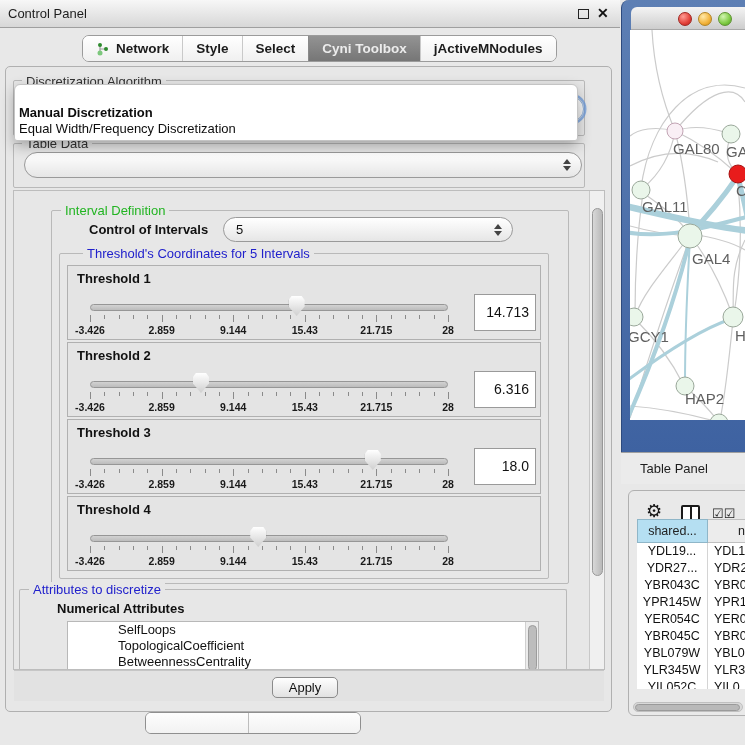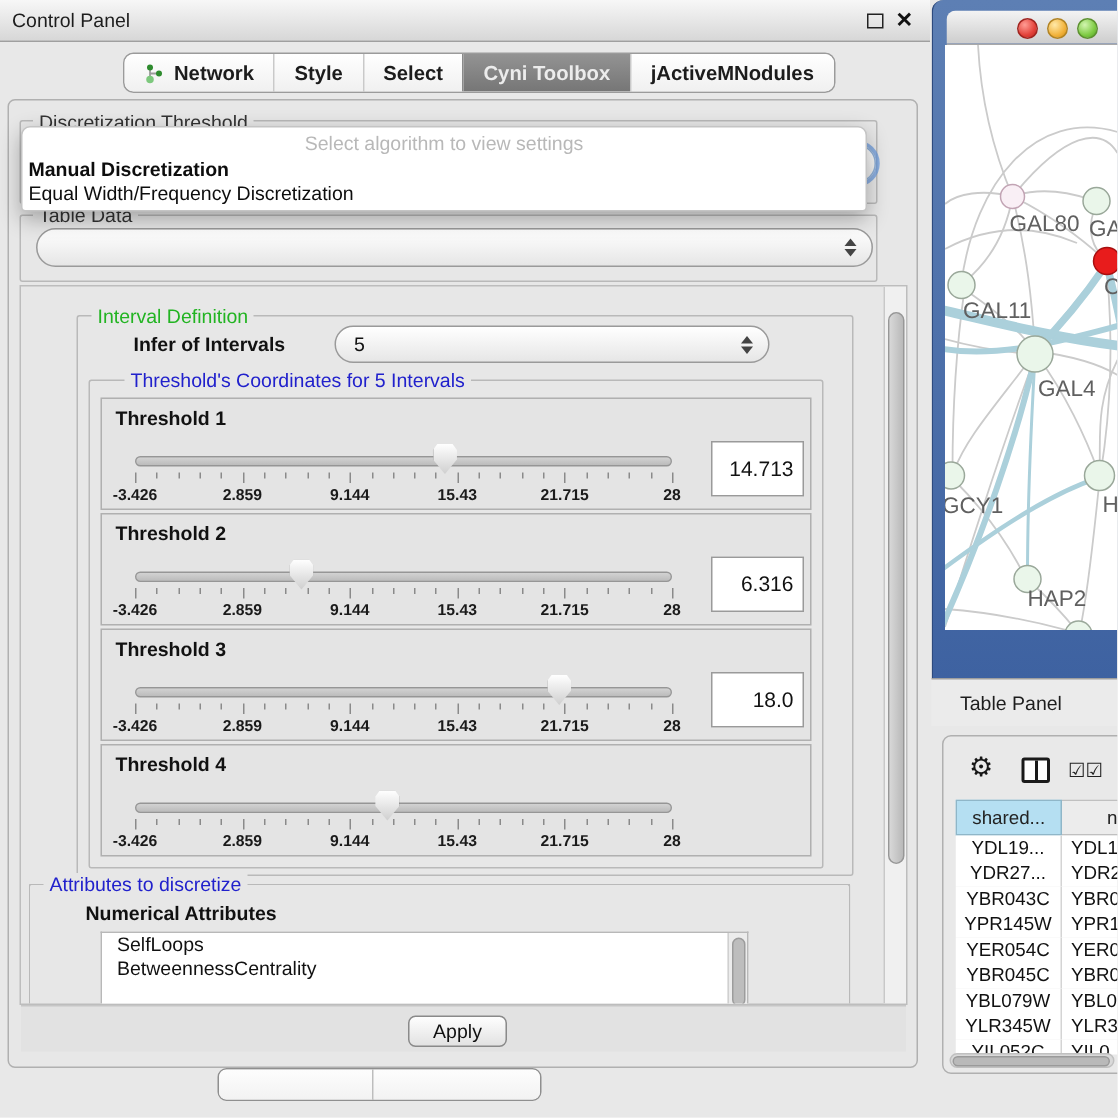--- a/index.html
+++ b/index.html
@@ -67,22 +67,22 @@
   .ticks { position:absolute; left:22px; top:49px; width:358px; height:8px; }
   .tick { position:absolute; top:0; width:1px; background:#8a8a8a; }
   .tick.minor { height:4px; }
   .tick.major { height:7px; }
   .scale { position:absolute; left:22px; top:58px; width:358px; height:12px; }
   .scale span { position:absolute; transform:translateX(-50%); font-size:10.5px; font-weight:bold; color:#1a1a1a; white-space:nowrap; }
   .thr-value { position:absolute; left:406px; top:28px; width:62px; height:37px; background:#ffffff;
     border:1px solid #9a9a9a; font-size:14px; color:#111; text-align:right; padding-right:6px; line-height:35px; }
 
   
-  #attr-list { position:absolute; left:53px; top:430px; width:432px; height:52px; background:#ffffff;
-    border:1px solid #b8b8b8; border-bottom:0; overflow:hidden; }
+  #attr-list { position:absolute; left:53px; top:430px; width:472px; height:52px; background:#ffffff;
+    border:1px solid #b8b8b8; border-bottom:0; overflow:hidden;padding-left:40px; }
   .attr-item { font-size:13px; color:#111; padding-left:10px; line-height:16px; }
   #attr-scrollbar { position:absolute; right:0; top:0; width:13px; height:100%; background:#ececec; border-left:1px solid #d0d0d0; }
   #attr-thumb { position:absolute; left:1.5px; top:3px; width:9px; height:46px; border-radius:5px; background:#bdbdbd; border:1px solid #9c9c9c; }
 
   
   #apply-bar { position:absolute; left:14px; top:670px; width:590px; height:31px; background:#e2e2e2; border-top:1px solid #c6c6c6; }
   #apply-btn { position:absolute; left:258px; top:6px; width:66px; height:21px;
     background:linear-gradient(#fefefe,#e2e2e2); border:1px solid #8a8a8a; border-radius:5px;
     font-size:13px; color:#111; text-align:center; line-height:19px; }
 
@@ -108,21 +108,21 @@
 
   
   #tp-bar { position:absolute; left:621px; top:452px; width:124px; height:32px; background:#ebebeb; border-top:1px solid #9f9f9f; }
   #tp-title { position:absolute; left:19px; top:8px; font-size:13px; color:#1d1d1d; }
   #tp-panel { position:absolute; left:628px; top:490px; width:130px; height:226px;
     background:#e9e9e9; border:1px solid #b0b0b0; border-radius:6px; }
   #tp-gear { position:absolute; left:17px; top:11px; font-size:18px; color:#161616; line-height:18px; }
   #tp-split { position:absolute; left:52px; top:14px; width:19px; height:17px; border:2px solid #1a1a1a; background:#ffffff; border-radius:2px; }
   #tp-split div { position:absolute; left:50%; top:0; width:2px; height:100%; background:#1a1a1a; transform:translateX(-50%); }
   #tp-checks { position:absolute; left:83px; top:15px; font-size:13px; color:#222; letter-spacing:0px; }
-  #tp-table { position:absolute; left:8px; top:42px; width:109px; height:170px; overflow:hidden; }
+  #tp-table { position:absolute; left:8px; top:28px; width:109px; height:170px; overflow:hidden; }
   #tp-inner { position:absolute; left:0; top:0; width:171px; }
   .tp-row { display:flex; height:17px; }
   .tp-hrow { display:flex; height:24px; }
   .hcell1 { width:71px; background:#b5dff2; border:1px solid #8fb6c8; font-size:12.5px; color:#222;
     text-align:center; line-height:22px; }
   .hcell2 { width:100px; background:#ececec; border:1px solid #c0c0c0; border-left:0; font-size:12.5px; color:#222;
     padding-left:30px; line-height:22px; }
   .cell1 { width:71px; background:#ffffff; border-right:1px solid #d4d4d4; font-size:12.5px; color:#111;
     text-align:center; line-height:17px; white-space:nowrap; overflow:hidden; }
   .cell2 { width:100px; background:#ffffff; font-size:12.5px; color:#111; padding-left:6px; line-height:17px; white-space:nowrap; }
@@ -160,44 +160,43 @@
 
   <div id="cp-titlebar">
     <span id="cp-title">Control Panel</span>
     <span id="float-btn"></span>
     <span id="close-btn">✕</span>
   </div>
 
   <div id="outer-panel"></div>
 
   <div class="groupbox" style="left:13px; top:80px; width:572px; height:56px;"></div>
-  <span class="grouplabel" style="left:22px; top:74px; color:#333; z-index:1;">Discretization Threshold</span>
+  <span class="grouplabel" style="left:22px; top:74px; color:#333; z-index:1;">Discretization Algorithm</span>
   <div id="algo-combo"></div>
 
   <div id="algo-popup">
-    <div id="popup-hint">Select algorithm to view settings</div>
   <div class="popup-opt" style="top: 20px; font-weight: bold;">Manual Discretization</div>
       <div class="popup-opt" style="top: 36px; font-weight: normal;">Equal Width/Frequency Discretization</div>
     </div>
 
   <div class="groupbox" style="left:13px; top:143px; width:572px; height:45px;"></div>
   <span class="grouplabel" style="left:22px; top:136px; color:#333;">Table Data</span>
   <div class="combo" style="left:24px; top:152px; width:558px; height:26px;">
     <span class="spinner">
         <span class="spin-up"></span>
         <span class="spin-dn"></span>
       </span>
   </div>
 
   <div id="scrollpanel">
 
     <div class="groupbox" style="left:37px; top:19px; width:518px; height:374px; background:#e7e7e7;"></div>
     <span class="grouplabel" style="left:47px; top:12px; color:#22b422;">Interval Definition</span>
 
-    <span style="position:absolute; left:75px; top:31px; font-size:13px; font-weight:bold; color:#111; z-index:2;">Infer of Intervals</span>
+    <span style="position:absolute; left:75px; top:31px; font-size:13px; font-weight:bold; color:#111; z-index:2;">Control of Intervals</span>
     <div class="combo" style="left:209px; top:26px; width:290px; height:25px; z-index:2;">
       <span class="cval">5</span>
       <span class="spinner">
           <span class="spin-up"></span>
           <span class="spin-dn"></span>
         </span>
     </div>
 
     <div class="groupbox" style="left:45px; top:62px; width:490px; height:326px;"></div>
     <span class="grouplabel" style="left:69px; top:55px; color:#2121cc;">Threshold's Coordinates for 5 Intervals</span>
@@ -370,20 +369,21 @@
           </div>
         </div>
       </div>
 
     <div class="groupbox" style="left:5px; top:398px; width:548px; height:90px; border-bottom:0;"></div>
     <span class="grouplabel" style="left:15px; top:391px; color:#2121cc;">Attributes to discretize</span>
     <span style="position:absolute; left:43px; top:410px; font-size:13px; font-weight:bold; color:#111; z-index:2;">Numerical Attributes</span>
     <div id="attr-list">
       <div id="attr-items">
           <div class="attr-item">SelfLoops</div>
+          <div class="attr-item">TopologicalCoefficient</div>
           <div class="attr-item">BetweennessCentrality</div>
         </div>
       <div id="attr-scrollbar">
           <div id="attr-thumb"></div>
         </div>
     </div>
 
     <div id="v-scrollbar">
       <div id="v-thumb"></div>
     </div>

